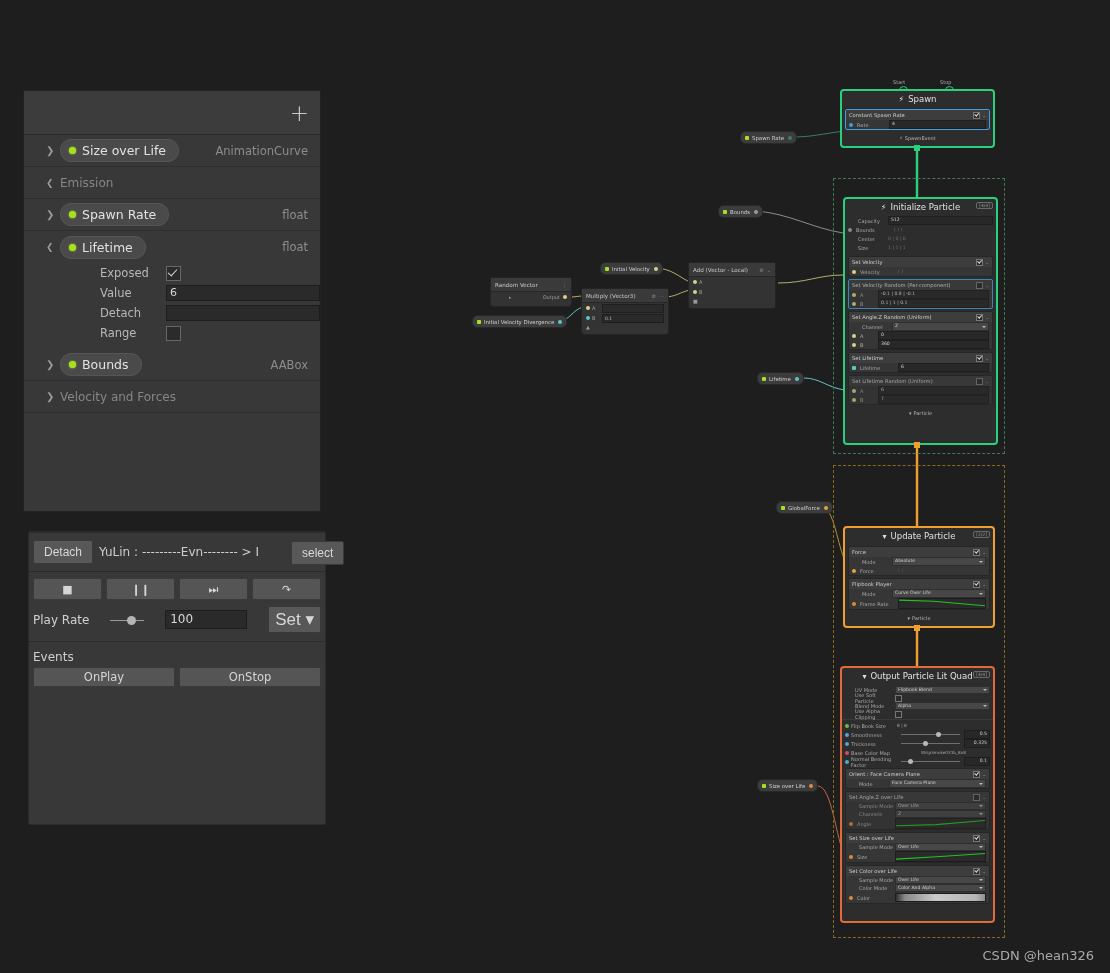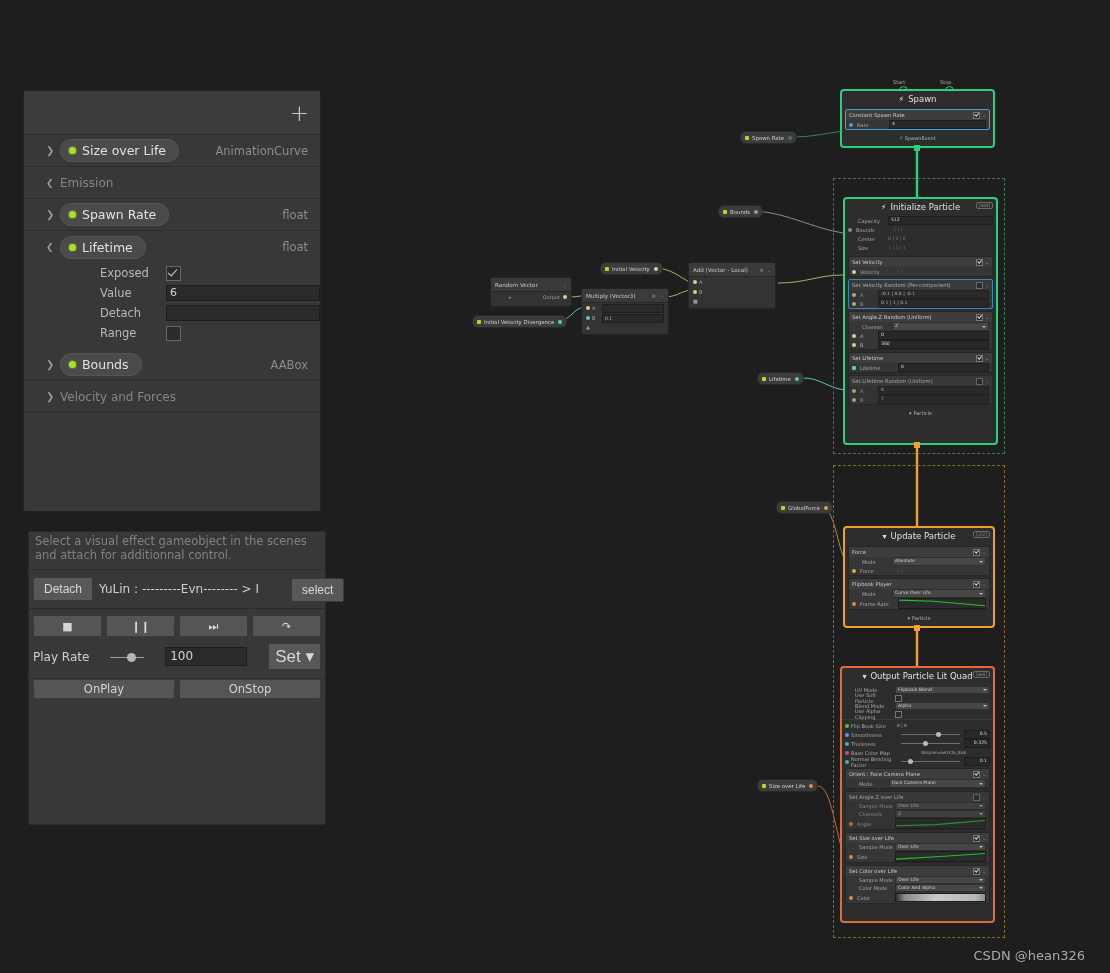--- a/index.html
+++ b/index.html
@@ -107,21 +107,21 @@
   .op{position:absolute;background:#333;border:1px solid #242424;border-radius:3px;}
   .op-hdr{display:flex;align-items:center;height:13px;padding:0 4px;font-size:5.6px;
     color:#c8c8c8;background:#3a3a3a;border-bottom:1px solid #272727;}
   .op-row{display:flex;align-items:center;height:10px;padding:0 4px;font-size:5px;color:#9e9e9e;}
   .op-fld{height:7px;background:#2a2a2a;border:1px solid #1e1e1e;font-size:4.5px;color:#bdbdbd;
     padding:0 2px;line-height:7px;}
   .ctxport{position:absolute;width:7px;height:7px;border-radius:50%;background:#1e1e1e;}
   .flowport{position:absolute;width:6px;height:6px;}
   .toplabel{position:absolute;font-size:5px;color:#b0b0b0;}
 
-  #watermark{position:absolute;right:25px;bottom:10px;font-size:13px;color:#a9a9a9;text-align:center;}
+  #watermark{position:absolute;right:16px;bottom:10px;font-size:13px;color:#a9a9a9;text-align:center;}
 </style>
 </head>
 <body>
 
 <div id="blackboard">
   <div id="bb-header">
     <div id="bb-plus">+</div>
   </div>
 
   <div class="bb-row">
@@ -184,21 +184,20 @@
     <span class="bb-type">AABox</span>
   </div>
 
   <div class="bb-row cat" style="padding-left:22px;">
     <span class="arrow">❯</span>
     <span class="cat-label">Velocity and Forces</span>
   </div>
 </div>
 
 <div id="ctrl">
-  <div id="ctrl-desc">Select a visual effect gameobject in the scenes and attach for additionnal control.</div>
   <div class="hr"></div>
 
   <div id="attach-row">
     <button class="ubtn">Detach</button>
     <span id="attach-path">YuLin : ---------Evn-------- &gt; I</span>
     <button class="ubtn" id="select-btn">select</button>
   </div>
   <div class="hr"></div>
 
   <div id="transport">
@@ -212,20 +211,21 @@
     <span id="rate-lbl">Play Rate</span>
     <span id="slider">
       <span class="track"></span>
       <span class="knob"></span>
     </span>
     <span id="rate-val">100</span>
     <button id="set-btn">Set ▾</button>
   </div>
   <div class="hr" style="margin-top:8px;"></div>
 
+  <div id="events-lbl">Events</div>
   <div id="events-row">
     <div class="ebtn">OnPlay</div>
     <div class="ebtn">OnStop</div>
   </div>
 </div>
 
 <div id="graph">
 
   <svg id="wires">
 

